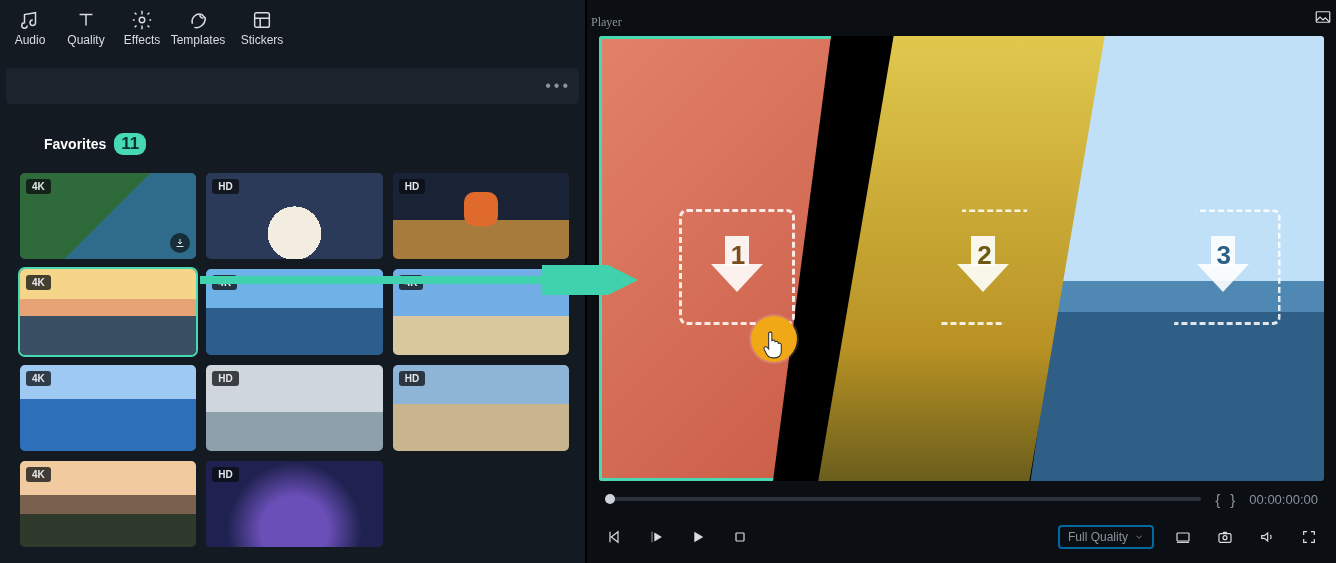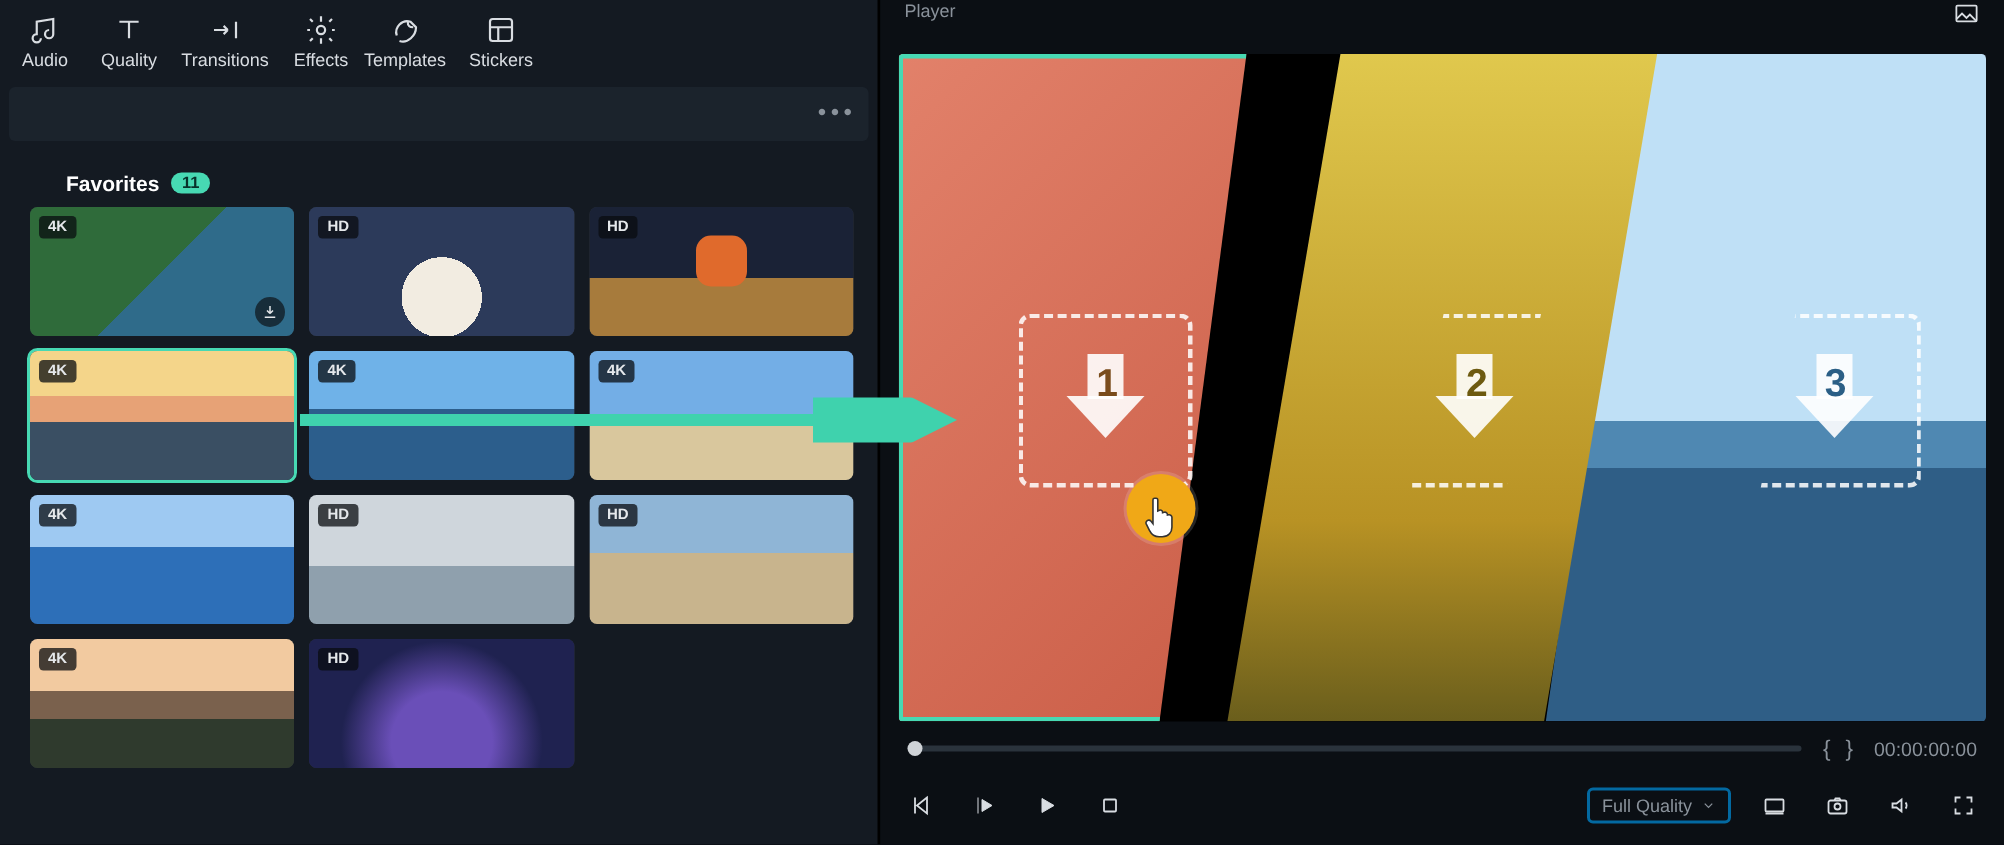--- a/index.html
+++ b/index.html
@@ -12,31 +12,31 @@
     --accent:#47d9b3;
     --accent-2:#2fc6b5;
     --badge:#2a343d;
     --red-tint:#d66a53;
     --yellow-tint:#d8b523;
     --blue-tint:#6fb2e8;
   }
   html,body{margin:0;padding:0;background:var(--bg-deep);color:var(--text);font-family:"Segoe UI",Arial,sans-serif;font-size:13px;width:1336px;height:563px;overflow:hidden;}
   .app{display:flex;width:100%;height:100%;}
   
-  .left{width:585px;flex:0 0 585px;display:flex;flex-direction:column;background:var(--bg-panel);border-right:2px solid #000;}
+  .left{width:585px;flex:0 0 585px;display:flex;flex-direction:column;background:var(--bg-panel);border-right:2px solid #000;justify-content:space-between;}
   .toolbar{display:flex;gap:0;padding:4px 2px 0 2px;height:50px;}
   .tool-btn{display:flex;flex-direction:column;align-items:center;justify-content:center;gap:2px;width:56px;height:48px;color:var(--text);border-radius:4px;cursor:pointer;}
   .tool-btn.wide{width:72px;}
   .tool-btn .lbl{font-size:12px;color:var(--text);}
   .tool-btn svg{width:22px;height:22px;stroke:var(--text);fill:none;stroke-width:1.6;}
   .sub-bar{height:36px;background:var(--bg-panel-2);margin:4px 6px 0 6px;border-radius:4px;display:flex;align-items:center;justify-content:flex-end;padding:0 8px;}
   .dots{color:var(--text-dim);letter-spacing:3px;font-size:16px;cursor:pointer;}
   .section-head{display:flex;align-items:center;gap:8px;margin:20px 0 8px 20px;padding-left:24px;}
   .section-head .title{font-weight:700;font-size:14px;color:#fff;}
-  .count-badge{background:var(--accent);color:#08312b;font-weight:700;font-size:11px;padding:1px 7px;border-radius:9px;}
+  .count-badge{background:var(--accent);color:#08312b;font-weight:700;font-size:17px;padding:1px 7px;border-radius:9px;}
   .grid{display:grid;grid-template-columns:repeat(3,1fr);gap:10px;padding:0 16px 16px 20px;}
   .thumb{position:relative;height:86px;border-radius:5px;overflow:hidden;background:#2a3038;cursor:pointer;}
   .thumb .art{position:absolute;inset:0;}
   .thumb.selected{outline:2px solid var(--accent);outline-offset:0;}
   .res-badge{position:absolute;top:6px;left:6px;background:rgba(10,12,16,.75);color:#e5e8eb;font-size:10px;font-weight:600;padding:2px 6px;border-radius:3px;}
   .dl{position:absolute;right:6px;bottom:6px;width:20px;height:20px;border-radius:50%;background:rgba(10,12,16,.65);display:flex;align-items:center;justify-content:center;}
   .dl svg{width:12px;height:12px;stroke:#e5e8eb;fill:none;stroke-width:2;}
   
   .sky-sea{background:linear-gradient(#6fb2e8 0 45%,#2c5e8c 45% 100%);}
   .sunset{background:linear-gradient(#f4d58a 0 35%,#e7a276 35% 55%,#3a4f63 55% 100%);}
@@ -46,21 +46,21 @@
   .desert-robot::after{content:"";position:absolute;left:50%;top:22%;width:34px;height:34px;background:#e06a2c;border-radius:10px;transform:translateX(-50%);}
   .beach{background:linear-gradient(#73aee6 0 55%,#d9c79d 55% 100%);}
   .blue-surf{background:linear-gradient(#9ec9f2 0 40%,#2d6fb8 40% 100%);}
   .winter-lake{background:linear-gradient(#cfd6dc 0 55%,#8fa0ad 55% 100%);}
   .city-beach{background:linear-gradient(#8fb5d6 0 45%,#c8b48d 45% 100%);}
   .plain-sunset{background:linear-gradient(#f2caa0 0 40%,#7a614d 40% 62%,#2f3a2d 62% 100%);}
   .fantasy{background:radial-gradient(circle at 50% 80%,#6a4fb8 0 30%,#1f2250 60% 100%);}
 
   
   .right{flex:1;display:flex;flex-direction:column;background:var(--bg-deep);}
-  .player-head{height:30px;display:flex;align-items:flex-start;justify-content:space-between;padding:0 16px;}
+  .player-head{height:30px;display:flex;align-items:flex-end;justify-content:space-between;padding:0 4px;font-family:Liberation Serif, serif;}
   .player-head .ttl{color:var(--text-dim);font-size:12px;}
   .player-head .snap svg{width:18px;height:18px;stroke:var(--text);fill:none;stroke-width:1.6;}
   .canvas-wrap{flex:1;position:relative;margin:6px 12px 0 12px;background:#000;border-radius:3px;overflow:hidden;}
   .canvas{position:absolute;inset:0;}
   .slot{position:absolute;top:0;bottom:0;}
   .s1{left:0;width:40%;clip-path:polygon(0 0,80% 0,60% 100%,0 100%);}
   .s1 .bg{position:absolute;inset:0;background:linear-gradient(135deg,#e2816a,#c85a44);}    
   .s1-outline{position:absolute;left:0;top:0;bottom:0;width:40%;clip-path:polygon(0 0,80% 0,60% 100%,0 100%);outline:3px solid var(--accent);outline-offset:-3px;pointer-events:none;}
   .s2{left:24%;width:52%;clip-path:polygon(32% 0,88% 0,68% 100%,12% 100%);}  
   .s2 .bg{position:absolute;inset:0;background:linear-gradient(180deg,#e0c84d,#b89224 70%,#6a5e1c);}
@@ -108,26 +108,20 @@
             <path d="M9 18a3 3 0 1 1-3-3V6l12-2v11a3 3 0 1 1-3-3"></path>
           </svg>
         <span class="lbl">Audio</span>
       </div>
       <div class="tool-btn">
         <svg viewBox="0 0 24 24">
             <path d="M5 6h14M12 6v12"></path>
           </svg>
         <span class="lbl">Quality</span>
       </div>
-      <div class="tool-btn wide">
-        <svg viewBox="0 0 24 24">
-            <path d="M4 12h10m0 0-3-3m3 3-3 3M20 6v12"></path>
-          </svg>
-        <span class="lbl">Transitions</span>
-      </div>
       <div class="tool-btn">
         <svg viewBox="0 0 24 24">
             <path d="M12 2v4M12 18v4M4 12H2M22 12h-2M6 6l-2-2M20 20l-2-2M6 18l-2 2M20 4l-2 2"></path>
             <circle cx="12" cy="12" r="3"></circle>
           </svg>
         <span class="lbl">Effects</span>
       </div>
       <div class="tool-btn">
         <svg viewBox="0 0 24 24">
             <path d="M8 20c6 2 12-4 12-10l-4-4C10 4 4 10 6 16"></path>

